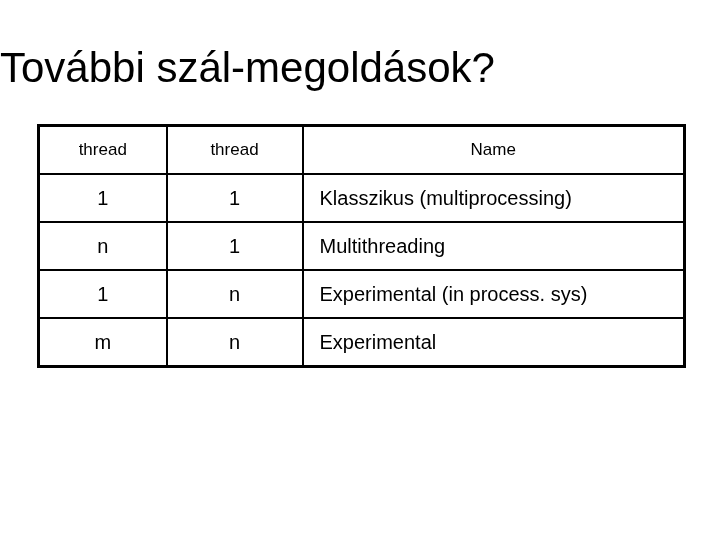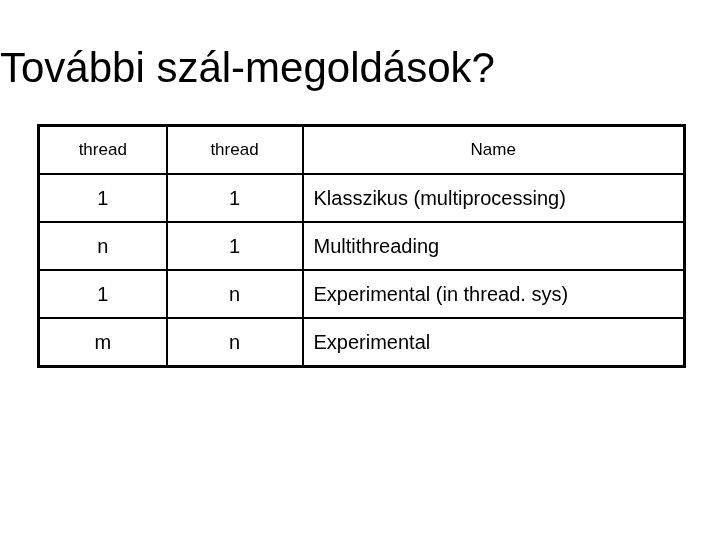--- a/index.html
+++ b/index.html
@@ -79,21 +79,21 @@
   
   table.data-table tbody td {
     font-size: 20px;
     line-height: 24px;
   }
   table.data-table tbody td.c-num {
     text-align: center;
   }
   table.data-table tbody td.c-name {
     text-align: left;
-    padding-left: 10px;
+    padding-left: 16px;
     white-space: nowrap;
   }
 </style>
 </head>
 <body>
 
 <div class="slide">
 
   <div class="slide-title">További szál-megoldások?</div>
 
@@ -118,21 +118,21 @@
           <td class="c-name">Klasszikus (multiprocessing)</td>
         </tr>
         <tr>
           <td class="c-num">n</td>
           <td class="c-num">1</td>
           <td class="c-name">Multithreading</td>
         </tr>
         <tr>
           <td class="c-num">1</td>
           <td class="c-num">n</td>
-          <td class="c-name">Experimental (in thread. sys)</td>
+          <td class="c-name">Experimental (in process. sys)</td>
         </tr>
         <tr>
           <td class="c-num">m</td>
           <td class="c-num">n</td>
           <td class="c-name">Experimental</td>
         </tr>
       </tbody>
     </table>
   </div>
 

